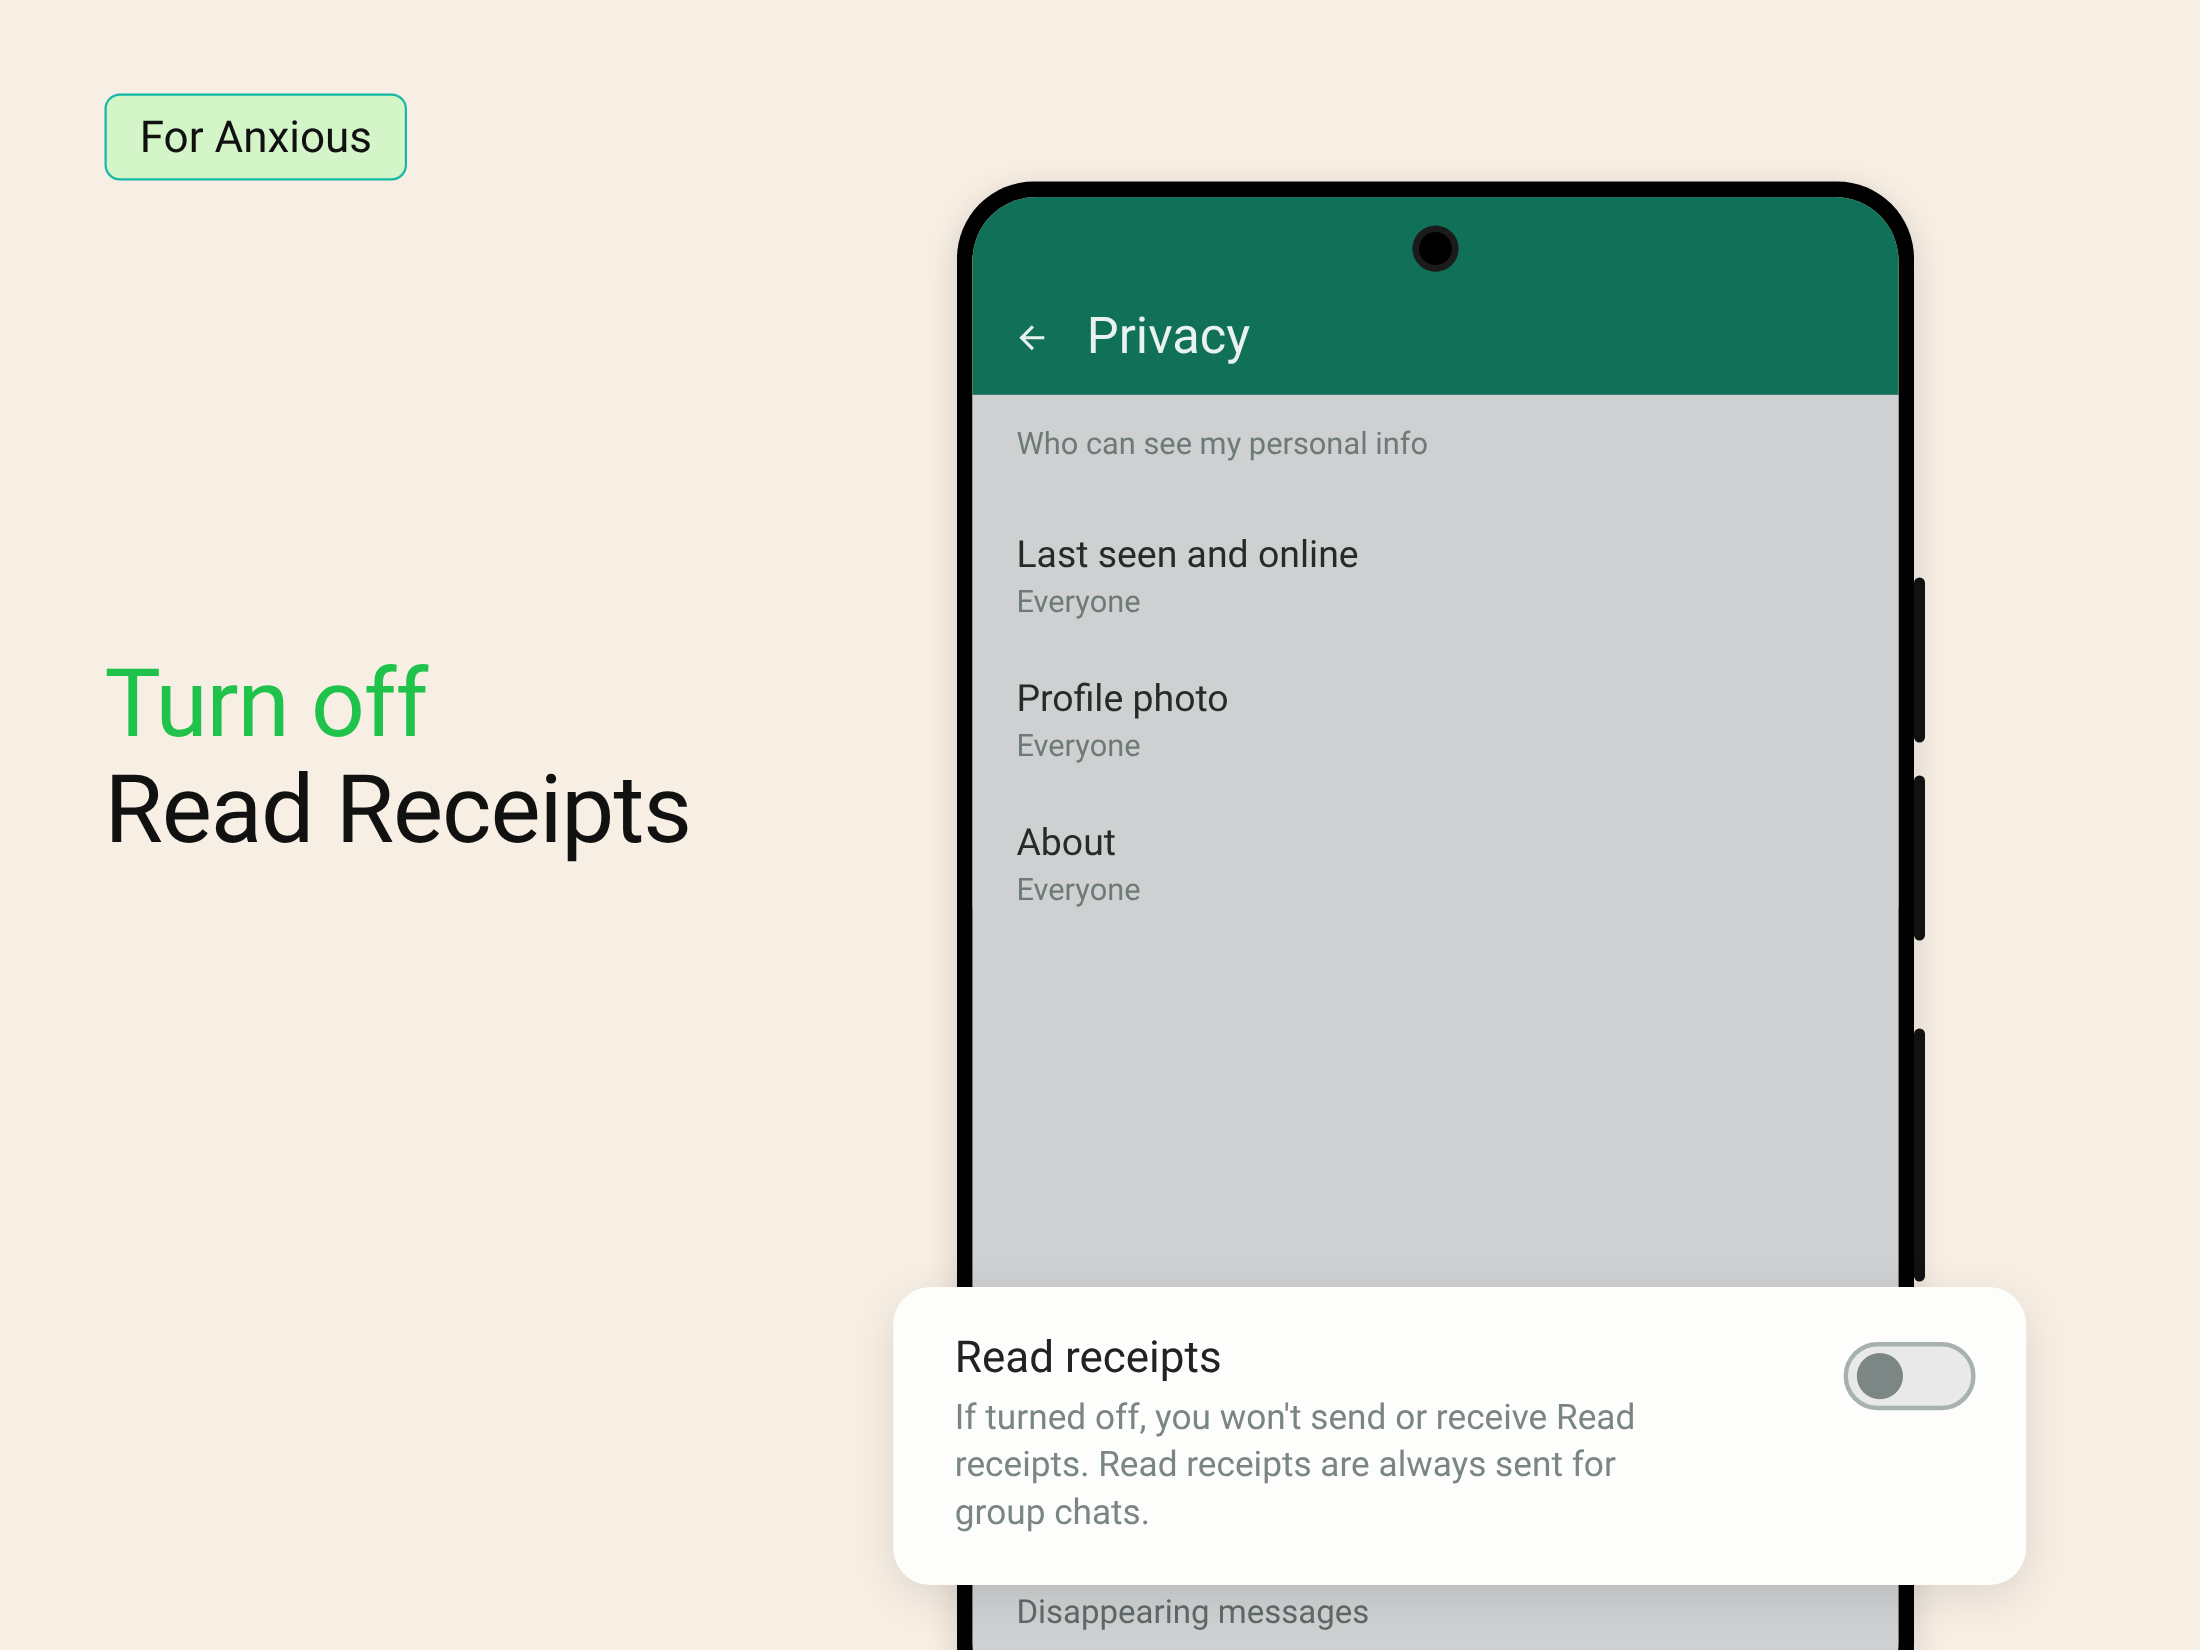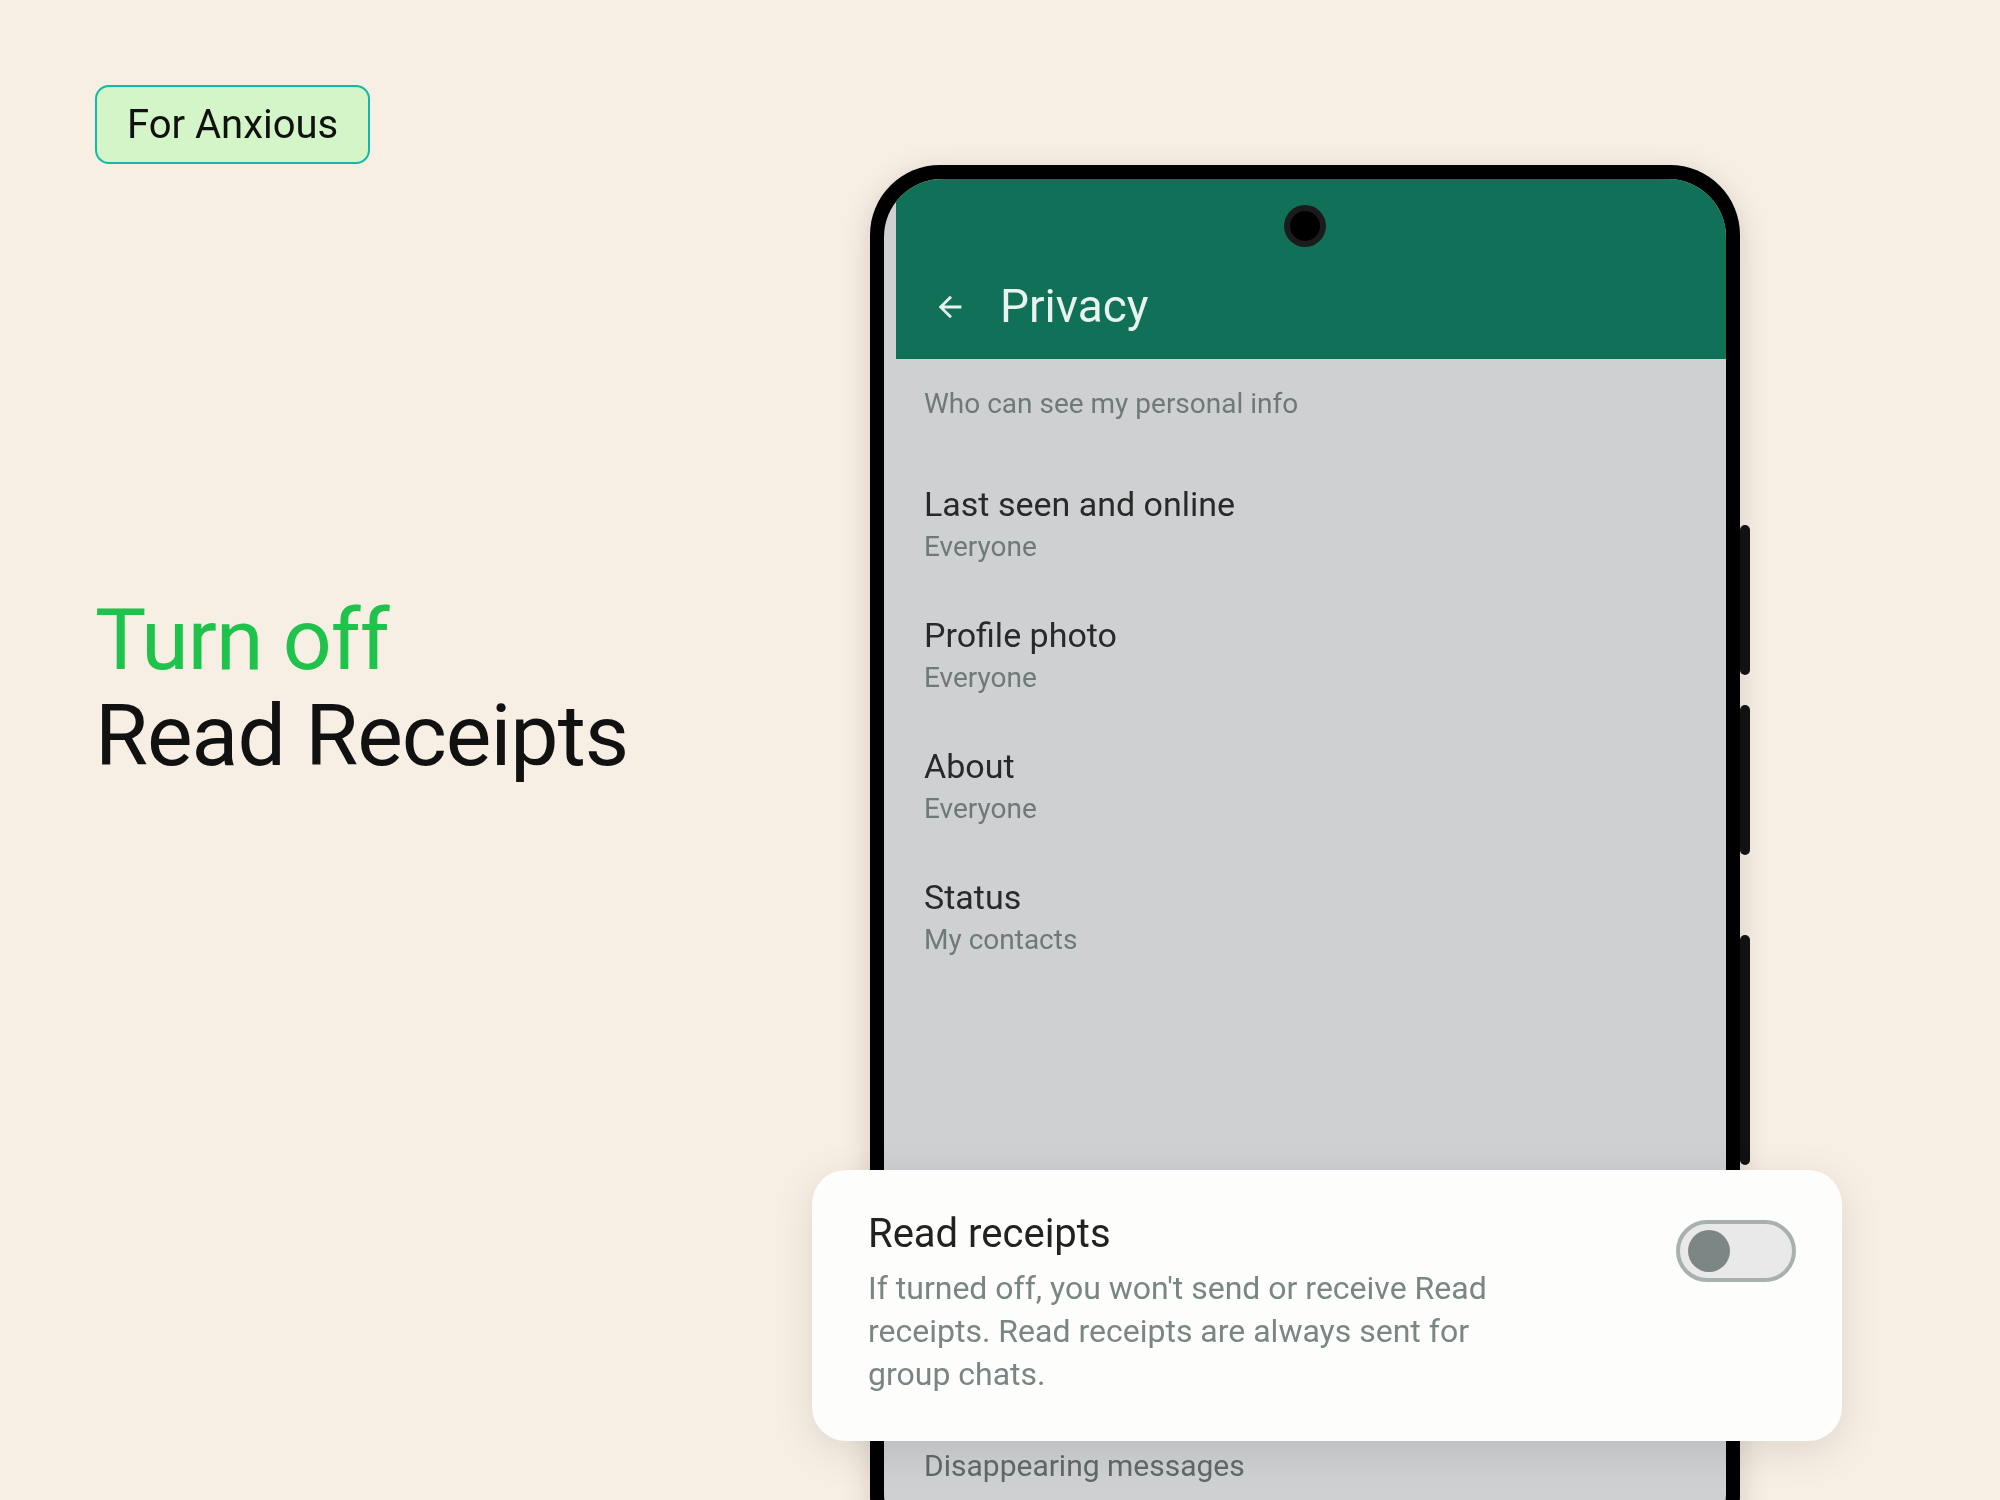--- a/index.html
+++ b/index.html
@@ -84,21 +84,20 @@
 
   
   .appbar {
     background: #107158;
     color: #e9f2ef;
     height: 180px;
     display: flex;
     align-items: flex-end;
     padding: 0 34px 26px 34px;
     gap: 30px;
-    margin-left: 12px;
   }
   .back-arrow {
     width: 40px;
     height: 40px;
     display: flex;
     align-items: center;
     justify-content: center;
     margin-bottom: 6px;
   }
   .back-arrow svg { width: 34px; height: 34px; fill: #e9f2ef; }
@@ -229,24 +228,20 @@
       <div class="setting-row">
         <div class="setting-title">Profile photo</div>
         <div class="setting-sub">Everyone</div>
       </div>
 
       <div class="setting-row">
         <div class="setting-title">About</div>
         <div class="setting-sub">Everyone</div>
       </div>
 
-      <div class="setting-row">
-        <div class="setting-title">Status</div>
-        <div class="setting-sub">My contacts</div>
-      </div>
     </div>
   </div>
 </div>
 
 <div class="peek">
   <div class="peek-title">Disappearing messages</div>
 </div>
 
 <div class="callout">
   <div class="callout-text">

